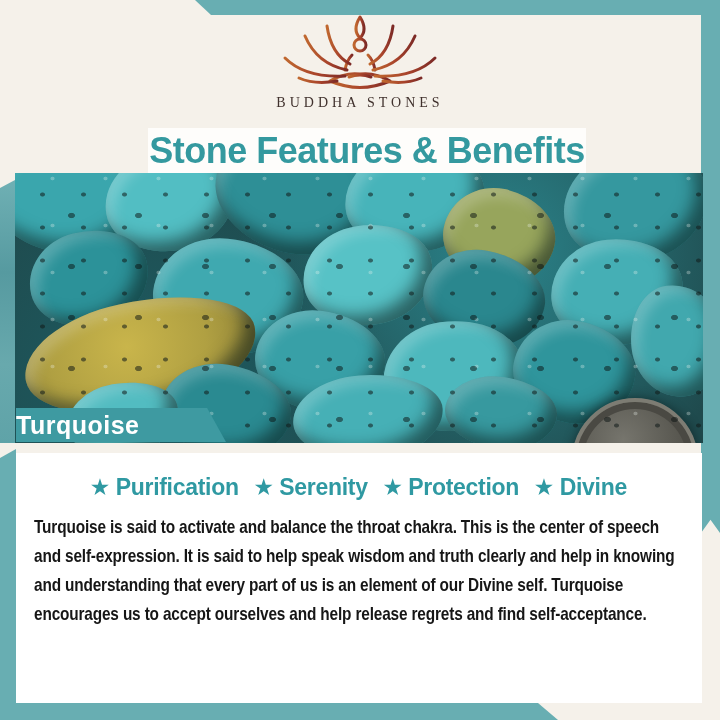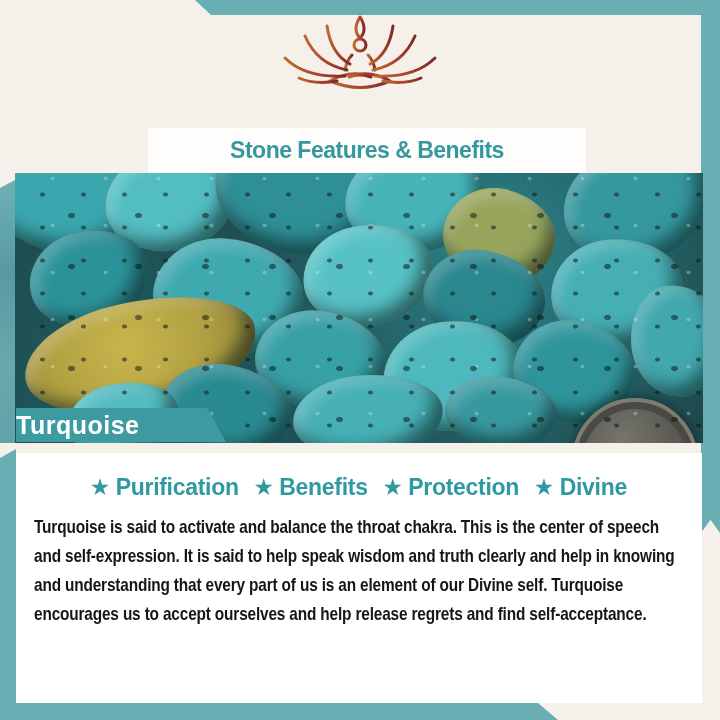--- a/index.html
+++ b/index.html
@@ -35,21 +35,21 @@
   .brand-name{
     margin-top:1px;font-family:"Liberation Serif",serif;
     font-size:14px;letter-spacing:4px;color:var(--brandtext,#40312d);
   }
   
   .title-strip{
     position:absolute;left:148px;top:128px;width:438px;height:45px;
     background:#fefdfb;display:flex;align-items:center;justify-content:center;
   }
   .title-strip h1{
-    margin:0;font-size:23px;font-weight:bold;letter-spacing:-0.5px;
+    margin:0;font-size:36px;font-weight:bold;letter-spacing:-0.5px;
     color:var(--title,#34999f);
   }
   
   .photo{
     position:absolute;left:15px;top:173px;width:688px;height:270px;
     background:
       radial-gradient(circle at 20% 80%,#1d5d63 0,rgba(0,0,0,0) 40%),
       radial-gradient(circle at 70% 30%,#2b848b 0,rgba(0,0,0,0) 50%),
       #1f4a4d;
     overflow:hidden;
@@ -130,20 +130,21 @@
         <path d="M75 50 Q56 40 52 12"></path>
         <path d="M95 50 Q114 40 118 12"></path>
         <path d="M72 56 Q42 50 30 22"></path>
         <path d="M98 56 Q128 50 140 22"></path>
         <path d="M70 62 Q30 64 10 44"></path>
         <path d="M100 62 Q140 64 160 44"></path>
         <path d="M62 67 Q40 71 24 64"></path>
         <path d="M108 67 Q130 71 146 64"></path>
       </g>
     </svg>
+    <div class="brand-name">BUDDHA STONES</div>
   </header>
 
   <div class="title-strip">
     <h1>Stone Features &amp; Benefits</h1>
   </div>
 
   <div class="photo">
     <div class="stone" style="left:-25px;top:-30px;width:150px;height:110px;background:#3aa6ad;transform:rotate(8deg);"></div>
     <div class="stone" style="left:90px;top:-22px;width:130px;height:100px;background:#52bec3;transform:rotate(-10deg);"></div>
     <div class="stone" style="left:200px;top:-42px;width:160px;height:122px;background:#2e8f96;transform:rotate(14deg);"></div>
@@ -169,21 +170,21 @@
   </div>
 
   <div class="left-tint"></div>
 
   <div class="stone-ribbon">
     <span>Turquoise</span>
   </div>
 
   <div class="content-box">
     <div class="benefits">
-      <span class="benefit"><span class="star">★</span><span>Purification</span></span><span class="benefit"><span class="star">★</span><span>Benefits</span></span><span class="benefit"><span class="star">★</span><span>Protection</span></span><span class="benefit"><span class="star">★</span><span>Divine</span></span>
+      <span class="benefit"><span class="star">★</span><span>Purification</span></span><span class="benefit"><span class="star">★</span><span>Serenity</span></span><span class="benefit"><span class="star">★</span><span>Protection</span></span><span class="benefit"><span class="star">★</span><span>Divine</span></span>
     </div>
     <p class="description">Turquoise is said to activate and balance the throat chakra. This is the center of speech and self-expression. It is said to help speak wisdom and truth clearly and help in knowing and understanding that every part of us is an element of our Divine self. Turquoise encourages us to accept ourselves and help release regrets and find self-acceptance.</p>
   </div>
 
   <div class="frame-left"></div>
   <div class="frame-bottom"></div>
 
 </div>
 
 </body></html>

